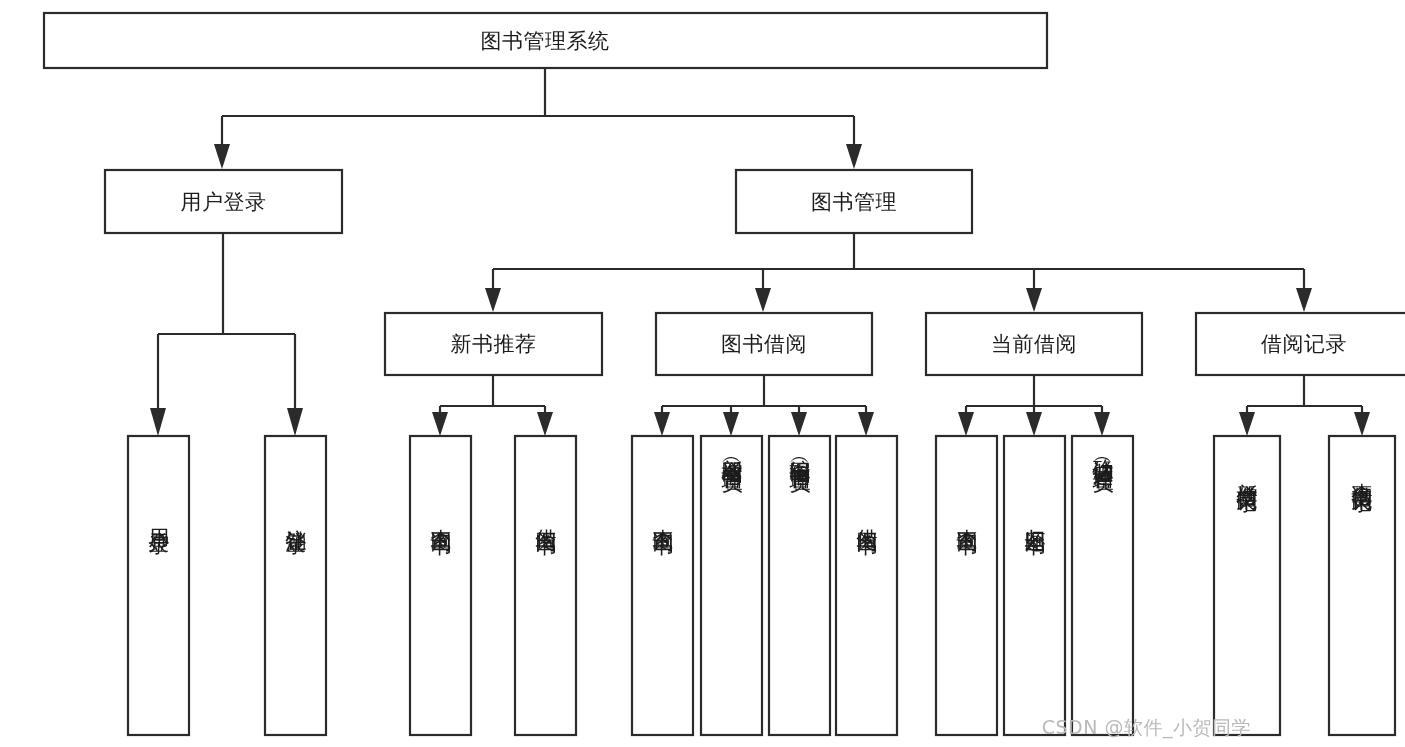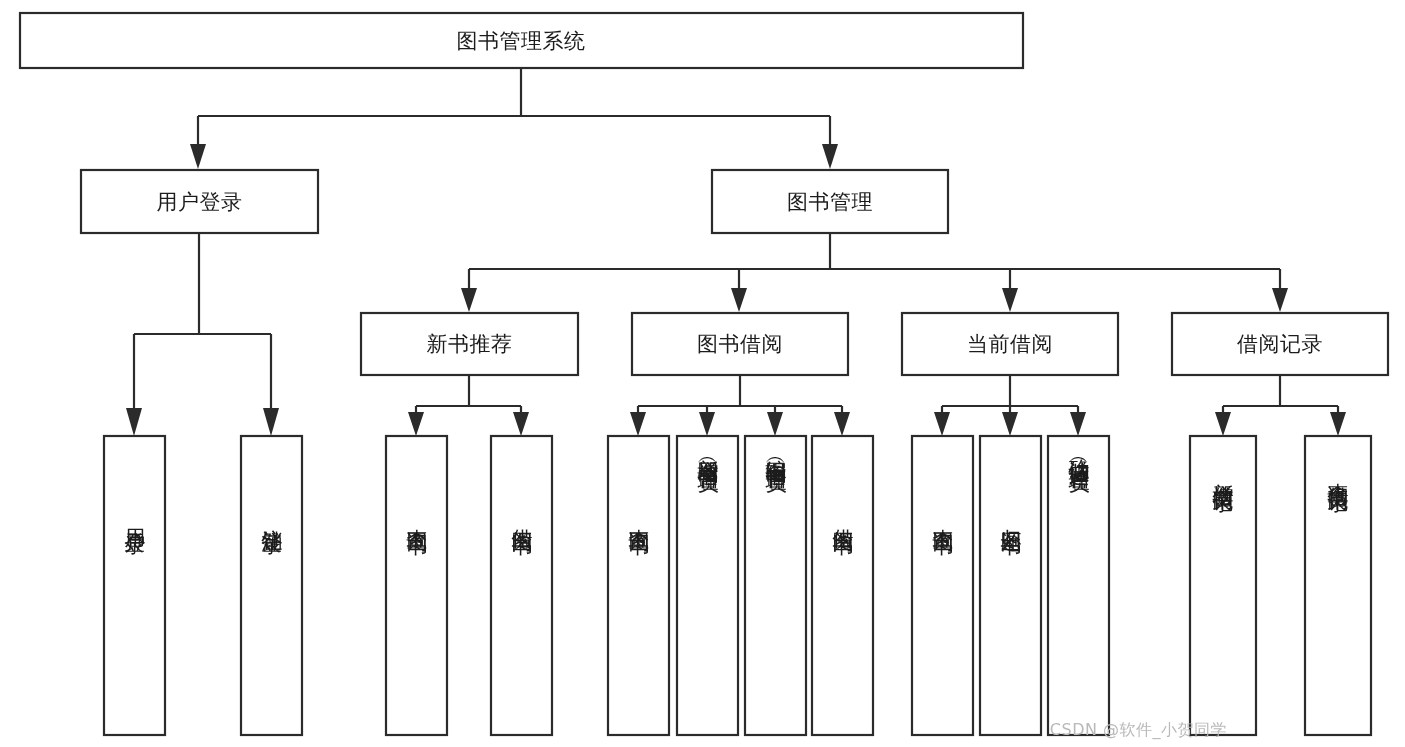--- a/index.html
+++ b/index.html
@@ -12,20 +12,21 @@
     width: 1405px;
     height: 747px;
     font-family: "DejaVu Sans", "Liberation Sans", sans-serif;
     overflow: hidden;
   }
   #diagram-root {
     position: relative;
     width: 1239px;
     height: 747px;
     background: #ffffff;
+    margin-left: 24px;
   }
   svg#tree-svg {
     position: absolute;
     left: 0;
     top: 0;
     width: 1405px;
     height: 747px;
     display: block;
   }
   .node-box {
@@ -63,21 +64,21 @@
     white-space: nowrap;
     letter-spacing: 2px;
     text-align: start;
     pointer-events: none;
   }
   #watermark {
     position: absolute;
     right: 12px;
     bottom: 6px;
     font-family: "DejaVu Sans", "Liberation Sans", sans-serif;
-    font-size: 16px;
+    font-size: 19px;
     color: #b9b9b9;
     white-space: nowrap;
     letter-spacing: 0.5px;
   }
 </style>
 </head>
 <body>
 
 <div id="diagram-root">
 

